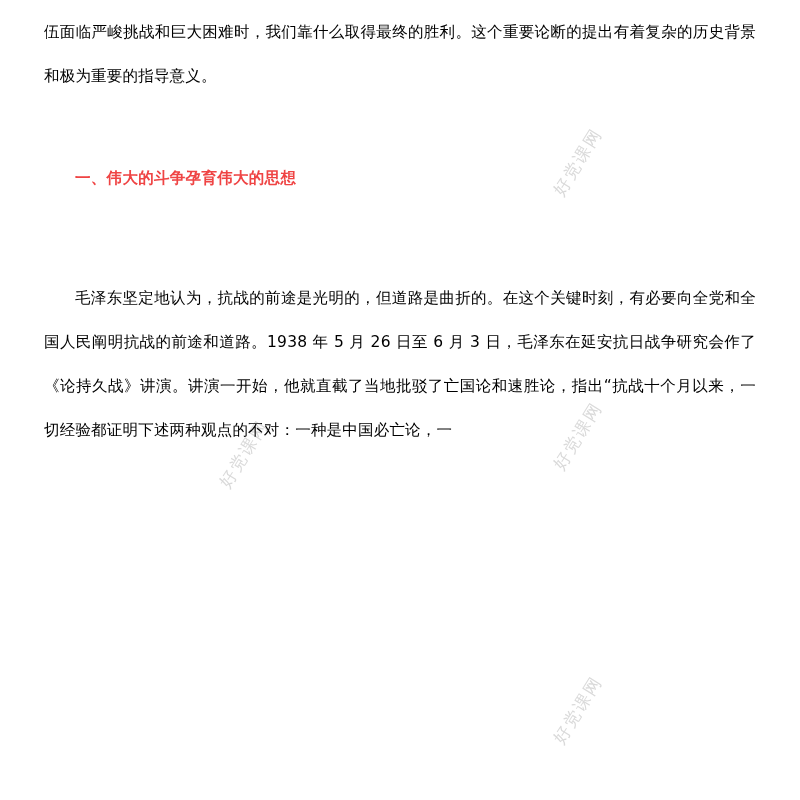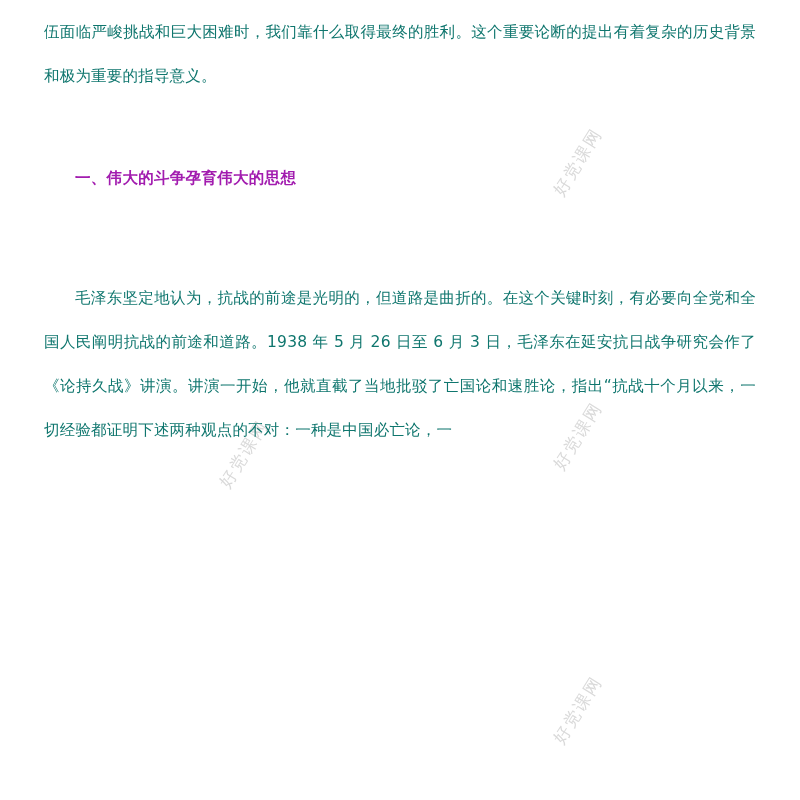--- a/index.html
+++ b/index.html
@@ -26,32 +26,32 @@
     position: relative;
     z-index: 2;
   }
   p.para {
     margin: 0;
     font-size: 15.5px;
     line-height: 44px;
     letter-spacing: 0.2px;
     text-align: justify;
     text-justify: inter-ideograph;
-    color: #0f766e;
+    color: #000000;
   }
   p.para.indent {
     text-indent: 2em;
   }
   .heading {
     margin: 0;
     font-size: 15.5px;
     line-height: 44px;
     font-weight: bold;
     text-indent: 2em;
-    color: #a21caf;
+    color: #ef4444;
     letter-spacing: 0.3px;
   }
   .spacer-lg { height: 58px; }
   .spacer-md { height: 46px; }
   .spacer-sm { height: 30px; }
 
   
   .watermark {
     position: absolute;
     z-index: 1;

